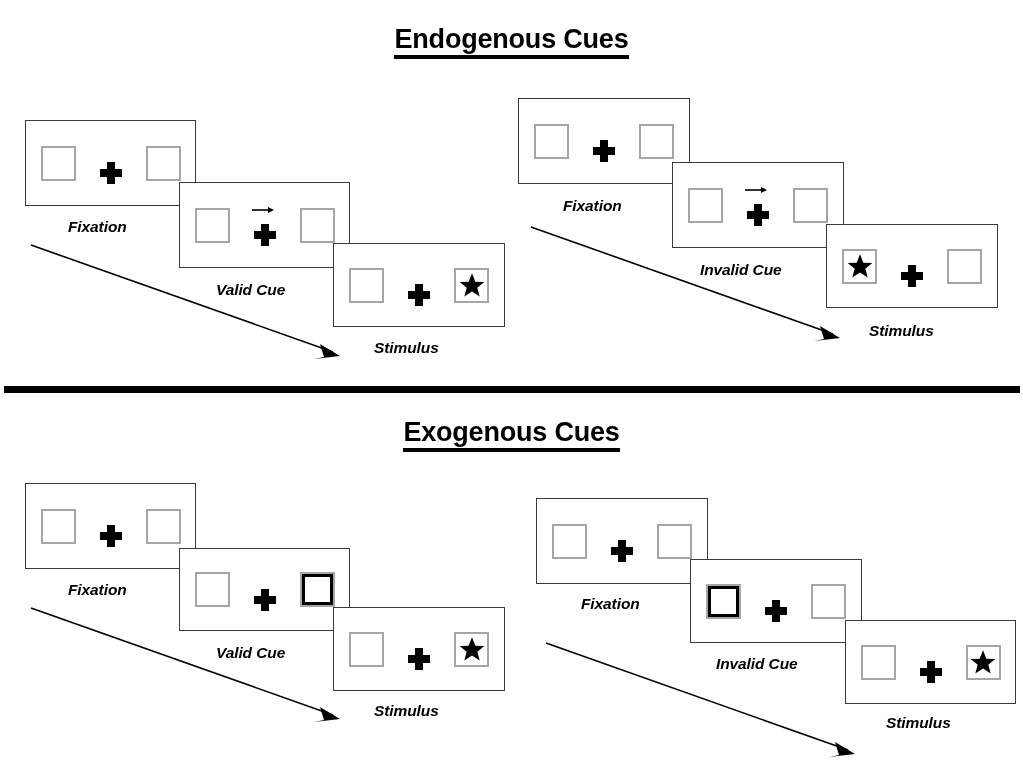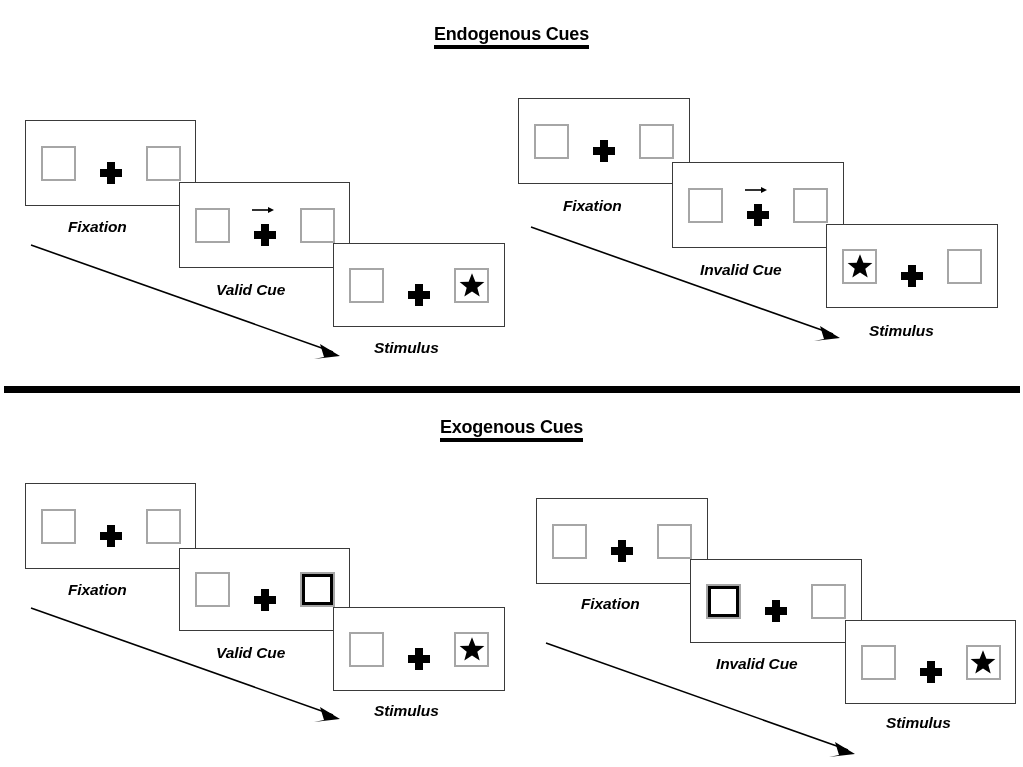--- a/index.html
+++ b/index.html
@@ -15,21 +15,21 @@
     font-family: "Liberation Sans", sans-serif;
     color: #000000;
   }
 
   
   .section-title {
     position: absolute;
     left: 0;
     width: 1023px;
     text-align: center;
-    font-size: 18px;
+    font-size: 27px;
     font-weight: bold;
     letter-spacing: -0.2px;
     color: #000000;
   }
   .section-title span {
     border-bottom: 4px solid #000000;
     padding-bottom: 1px;
   }
 
   

